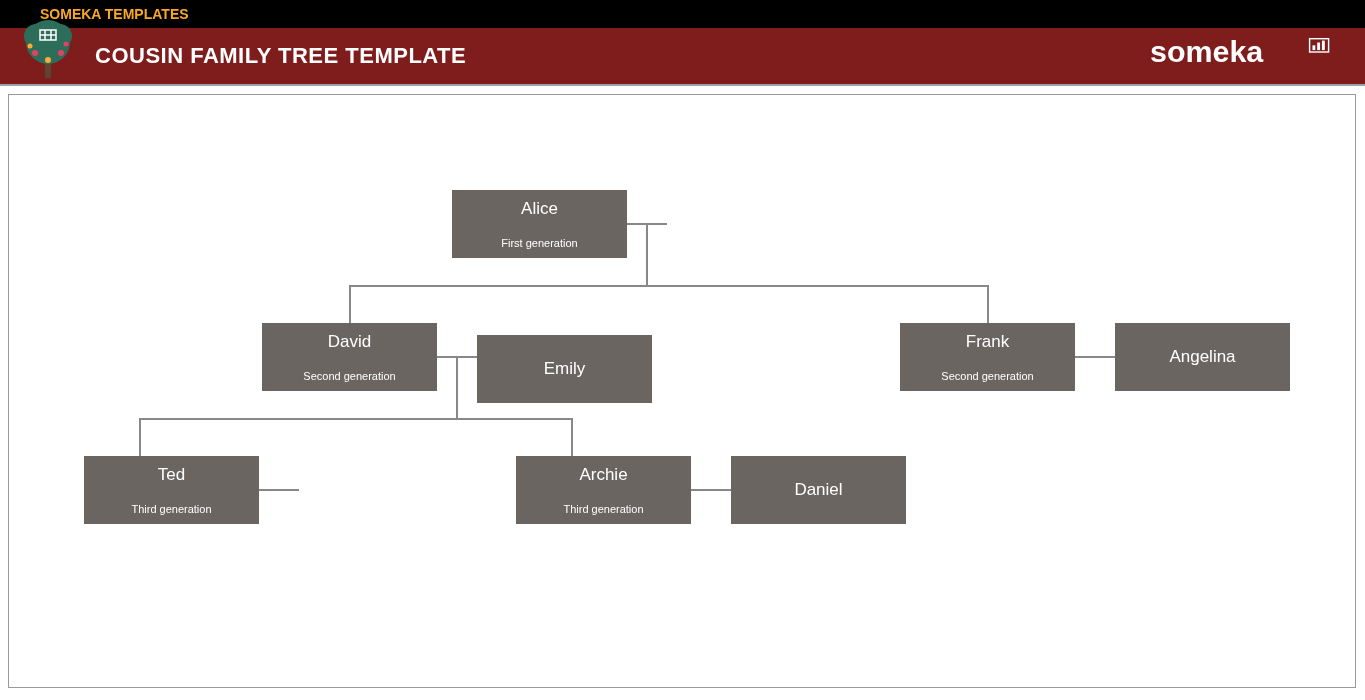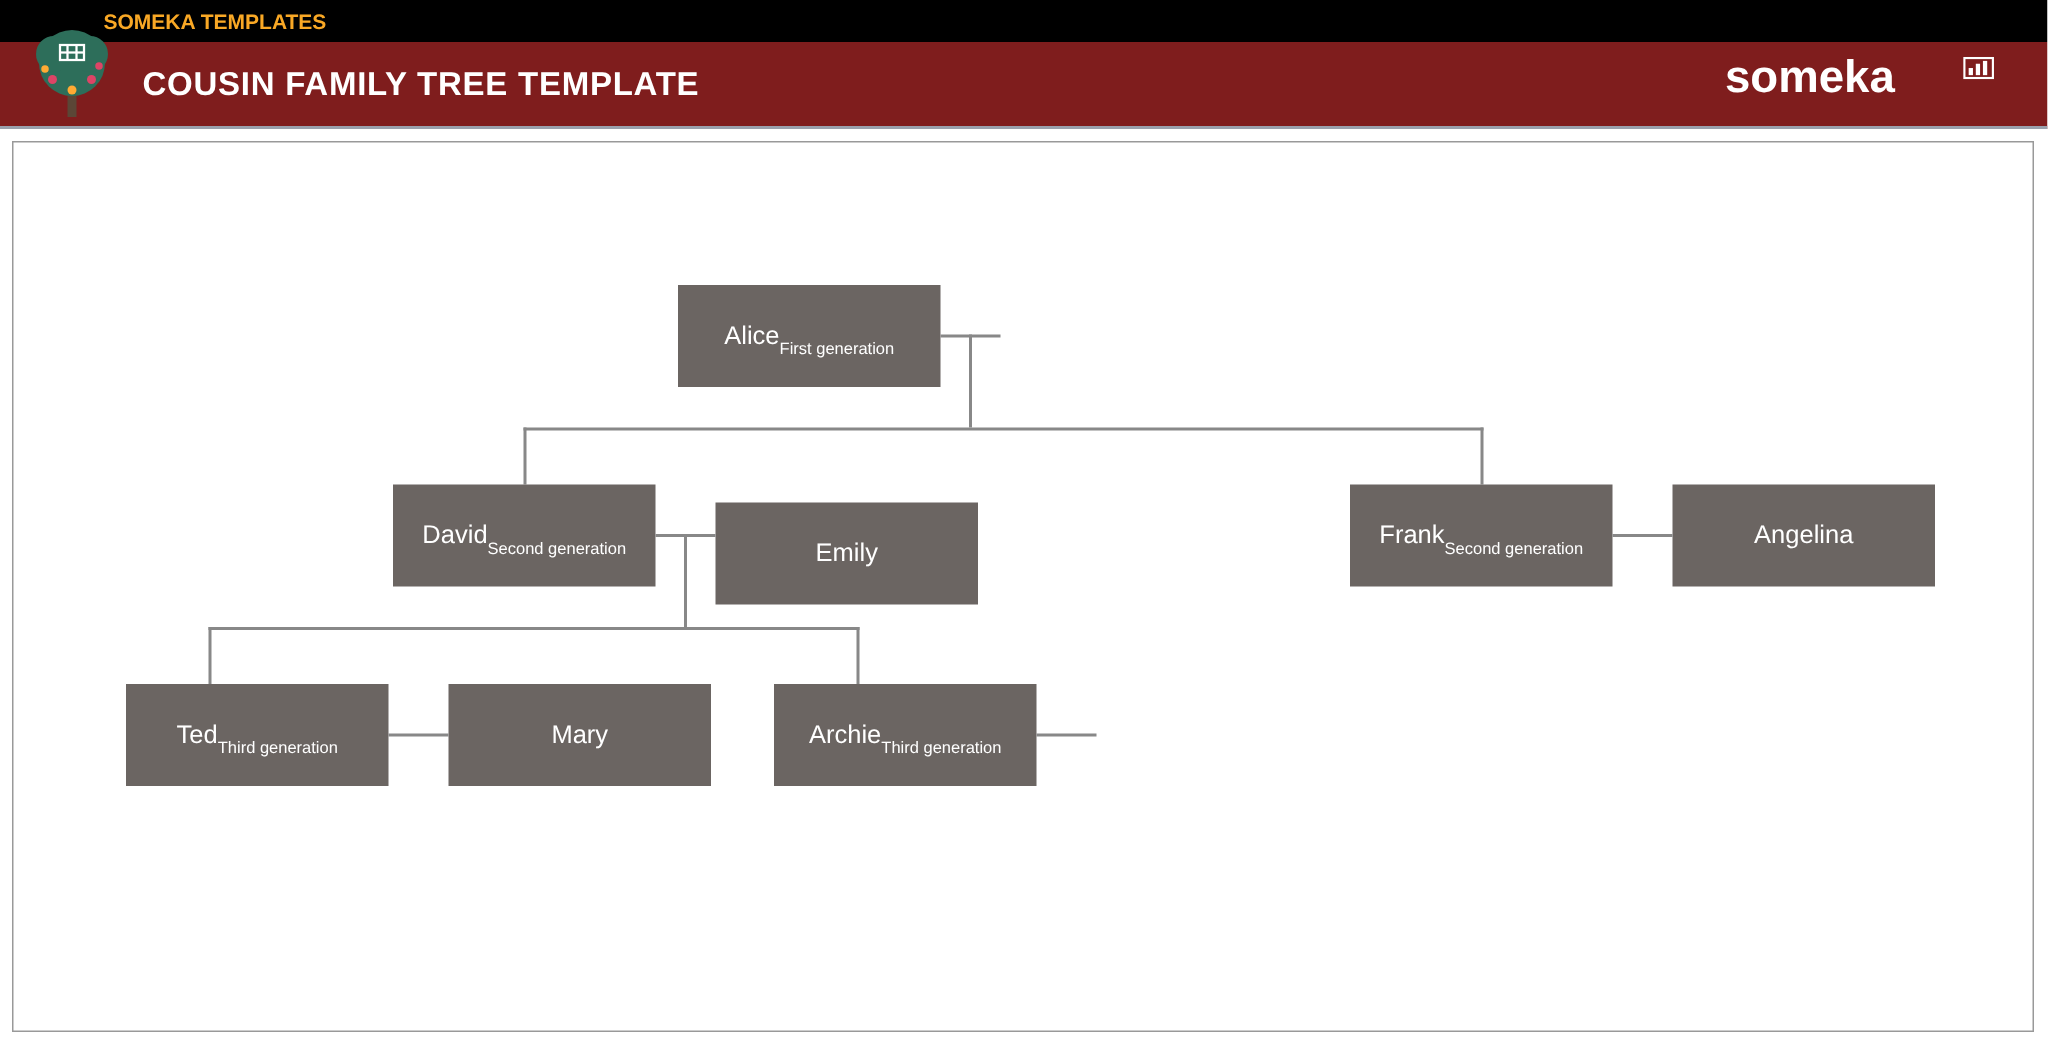--- a/index.html
+++ b/index.html
@@ -1,26 +1,26 @@
 <!DOCTYPE html>
 <html><head>
 <meta charset="utf-8">
 <style>
 *{margin:0;padding:0;box-sizing:border-box}
 body{font-family:Arial,sans-serif;background:#fff;width:1365px;height:700px}
-.topbar{height:28px;background:#000;display:flex;align-items:center;padding-left:69px}
+.topbar{height:28px;background:#000;display:flex;align-items:center;padding-left:40px}
 .topbar-label{color:#f9a825;font-size:14px;font-weight:bold}
 .header{height:58px;background:#7f1d1d;display:flex;align-items:center;justify-content:space-between;padding-left:95px;padding-right:20px;border-bottom:2px solid #9aa1ad}
 .header-title{color:#fff;font-size:22px;font-weight:bold;letter-spacing:0.5px}
 .brand{color:#fff;font-size:32px}
 .brand svg{height:38px}
 .tree-icon{position:absolute;top:8px;left:18px;width:60px;height:72px}
 .canvas-wrap{padding:8px}
 .canvas{border:1px solid #999;width:1348px;height:594px;position:relative;background:#fff}
-.node{position:absolute;background:#6b6562;color:#fff;display:flex;flex-direction:row;align-items:center;justify-content:center;width:175px;height:68px;text-align:center}
+.node{position:absolute;background:#6b6562;color:#fff;display:flex;flex-direction:column;align-items:center;justify-content:center;width:175px;height:68px;text-align:center}
 .node-name{font-size:17px}
 .node-sub{font-size:11px;margin-top:18px}
 .conn{position:absolute;background:#888}
 </style>
 </head>
 <body>
 
 <div class="tree-icon">
 <svg viewBox="0 0 60 72" width="60" height="72">
   <rect x="27" y="50" width="6" height="20" fill="#5b4636"></rect>
@@ -97,25 +97,25 @@
 <div class="conn" style="left:130px;top:323px;width:434px;height:2px"></div>
 
 <div class="conn" style="left:130px;top:323px;width:2px;height:38px"></div>
 
 <div class="conn" style="left:562px;top:323px;width:2px;height:38px"></div>
 
 <div class="node" style="left:75px;top:361px">
   <div class="node-name">Ted</div>
   <div class="node-sub">Third generation</div>
 </div>
-<div class="node" style="left:290px;top:361px">
-  <div class="node-name">Mary</div>
-</div>
 <div class="conn" style="left:250px;top:394px;width:40px;height:2px"></div>
 
 <div class="node" style="left:507px;top:361px">
   <div class="node-name">Archie</div>
   <div class="node-sub">Third generation</div>
+</div>
+<div class="node" style="left:722px;top:361px">
+  <div class="node-name">Daniel</div>
 </div>
 <div class="conn" style="left:682px;top:394px;width:40px;height:2px"></div>
 
 </div>
 </div>
 
 </body></html>

